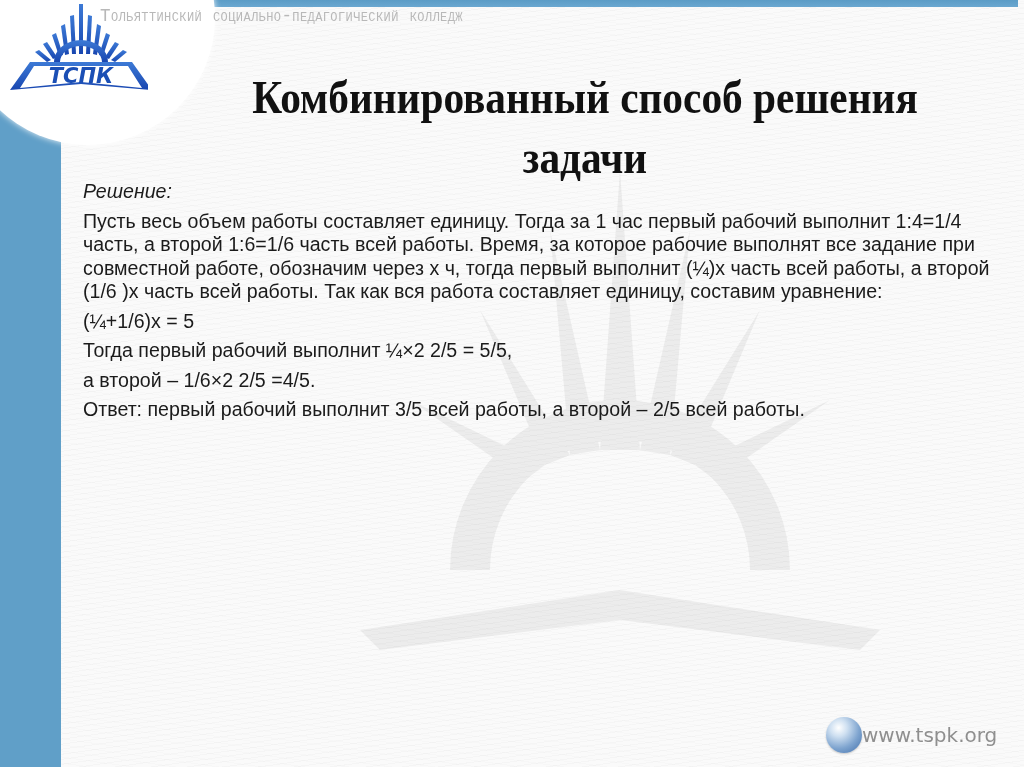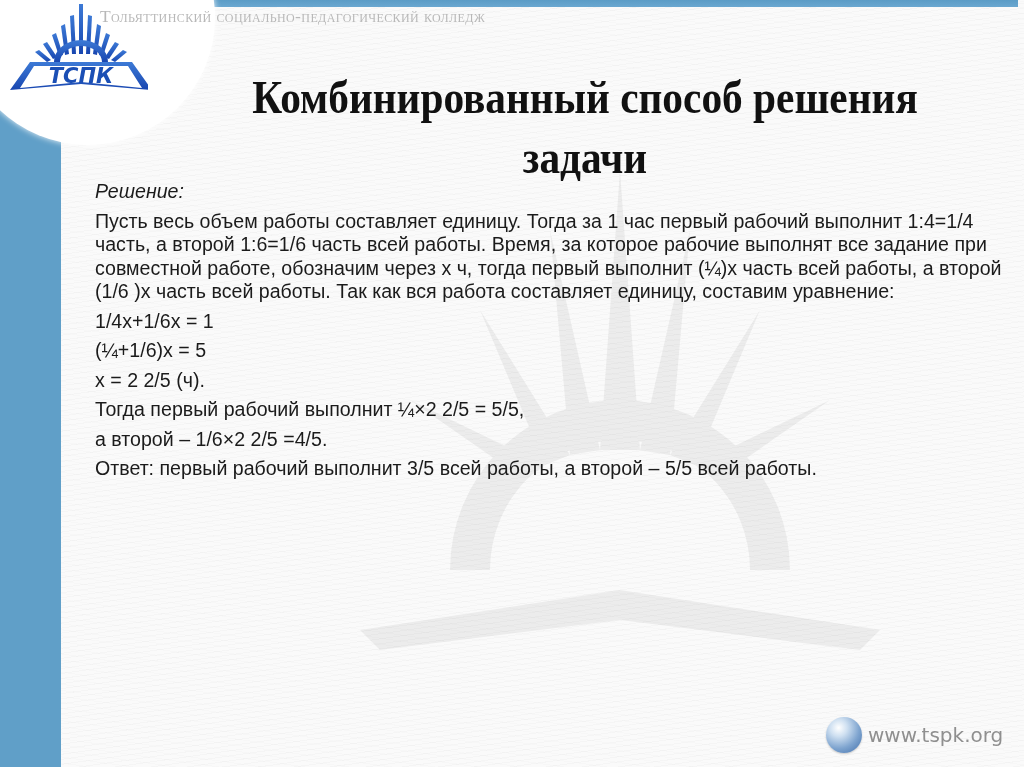--- a/index.html
+++ b/index.html
@@ -61,21 +61,21 @@
       position: absolute;
       left: 6px;
       top: 2px;
       width: 142px;
       height: 90px;
     }
     .college-name {
       position: absolute;
       left: 100px;
       top: 6px;
-      font-family: Liberation Serif, serif;
+      font-family: Liberation Mono, monospace;
       font-size: 17.5px;
       color: #b8b8b8;
       letter-spacing: 0.4px;
       white-space: nowrap;
       font-variant: small-caps;
     }
     .title {
       position: absolute;
       left: 150px;
       top: 36px;
@@ -83,41 +83,40 @@
       text-align: center;
       font-family: "Liberation Serif", serif;
       font-size: 47px;
       line-height: 60px;
       color: #111111;
       transform: scaleX(0.88);
       transform-origin: center top;
     }
     .content {
       position: absolute;
-      left: 95px;
+      left: 83px;
       top: 180px;
       width: 910px;
       color: #1b1b1b;
       font-family: "Liberation Sans", sans-serif;
       font-size: 19.6px;
       line-height: 23.5px;
     }
     .content p {
       margin: 0 0 6px 0;
     }
     .content .heading {
       font-style: italic;
     }
     .footer-link {
       position: absolute;
       left: 826px;
       top: 717px;
       display: flex;
       align-items: center;
-      gap: 6px;
     }
     .globe {
       width: 36px;
       height: 36px;
       border-radius: 50%;
       background: radial-gradient(circle at 35% 30%, #ffffff 0%, #cfe0f1 25%, #7ea4cf 60%, #3e6ca8 100%);
       box-shadow: 0 1px 2px rgba(0,0,0,0.2);
     }
     .url {
       font-family: "DejaVu Sans", sans-serif;
@@ -174,24 +173,22 @@
   <text x="75" y="81" text-anchor="middle" font-family="DejaVu Sans, sans-serif" font-size="21" font-weight="bold" font-style="italic" fill="#1b4fb5">ТСПК</text>
 </svg>
 
 <div class="college-name">Тольяттинский социально-педагогический колледж</div>
 
 <h1 class="title">Комбинированный способ решения задачи</h1>
 
 <div class="content">
   <p class="heading">Решение:</p>
   <p>Пусть весь объем работы составляет единицу. Тогда за 1 час первый рабочий выполнит 1:4=1/4 часть, а второй 1:6=1/6 часть всей работы. Время, за которое рабочие выполнят все задание при совместной работе, обозначим через х ч, тогда первый выполнит (¼)х часть всей работы, а второй (1/6 )х часть всей работы. Так как вся работа составляет единицу, составим уравнение:</p>
-  <p>1/4х+1/6х = 1</p>
   <p>(¼+1/6)х = 5</p>
-  <p>х = 2 2/5 (ч).</p>
   <p>Тогда первый рабочий выполнит ¼×2 2/5 = 5/5,</p>
   <p>а второй – 1/6×2 2/5 =4/5.</p>
-  <p>Ответ: первый рабочий выполнит 3/5 всей работы, а второй – 5/5 всей работы.</p>
+  <p>Ответ: первый рабочий выполнит 3/5 всей работы, а второй – 2/5 всей работы.</p>
 </div>
 
 <div class="footer-link">
   <div class="globe"></div>
   <span class="url">www.tspk.org</span>
 </div>
 
 </body></html>

